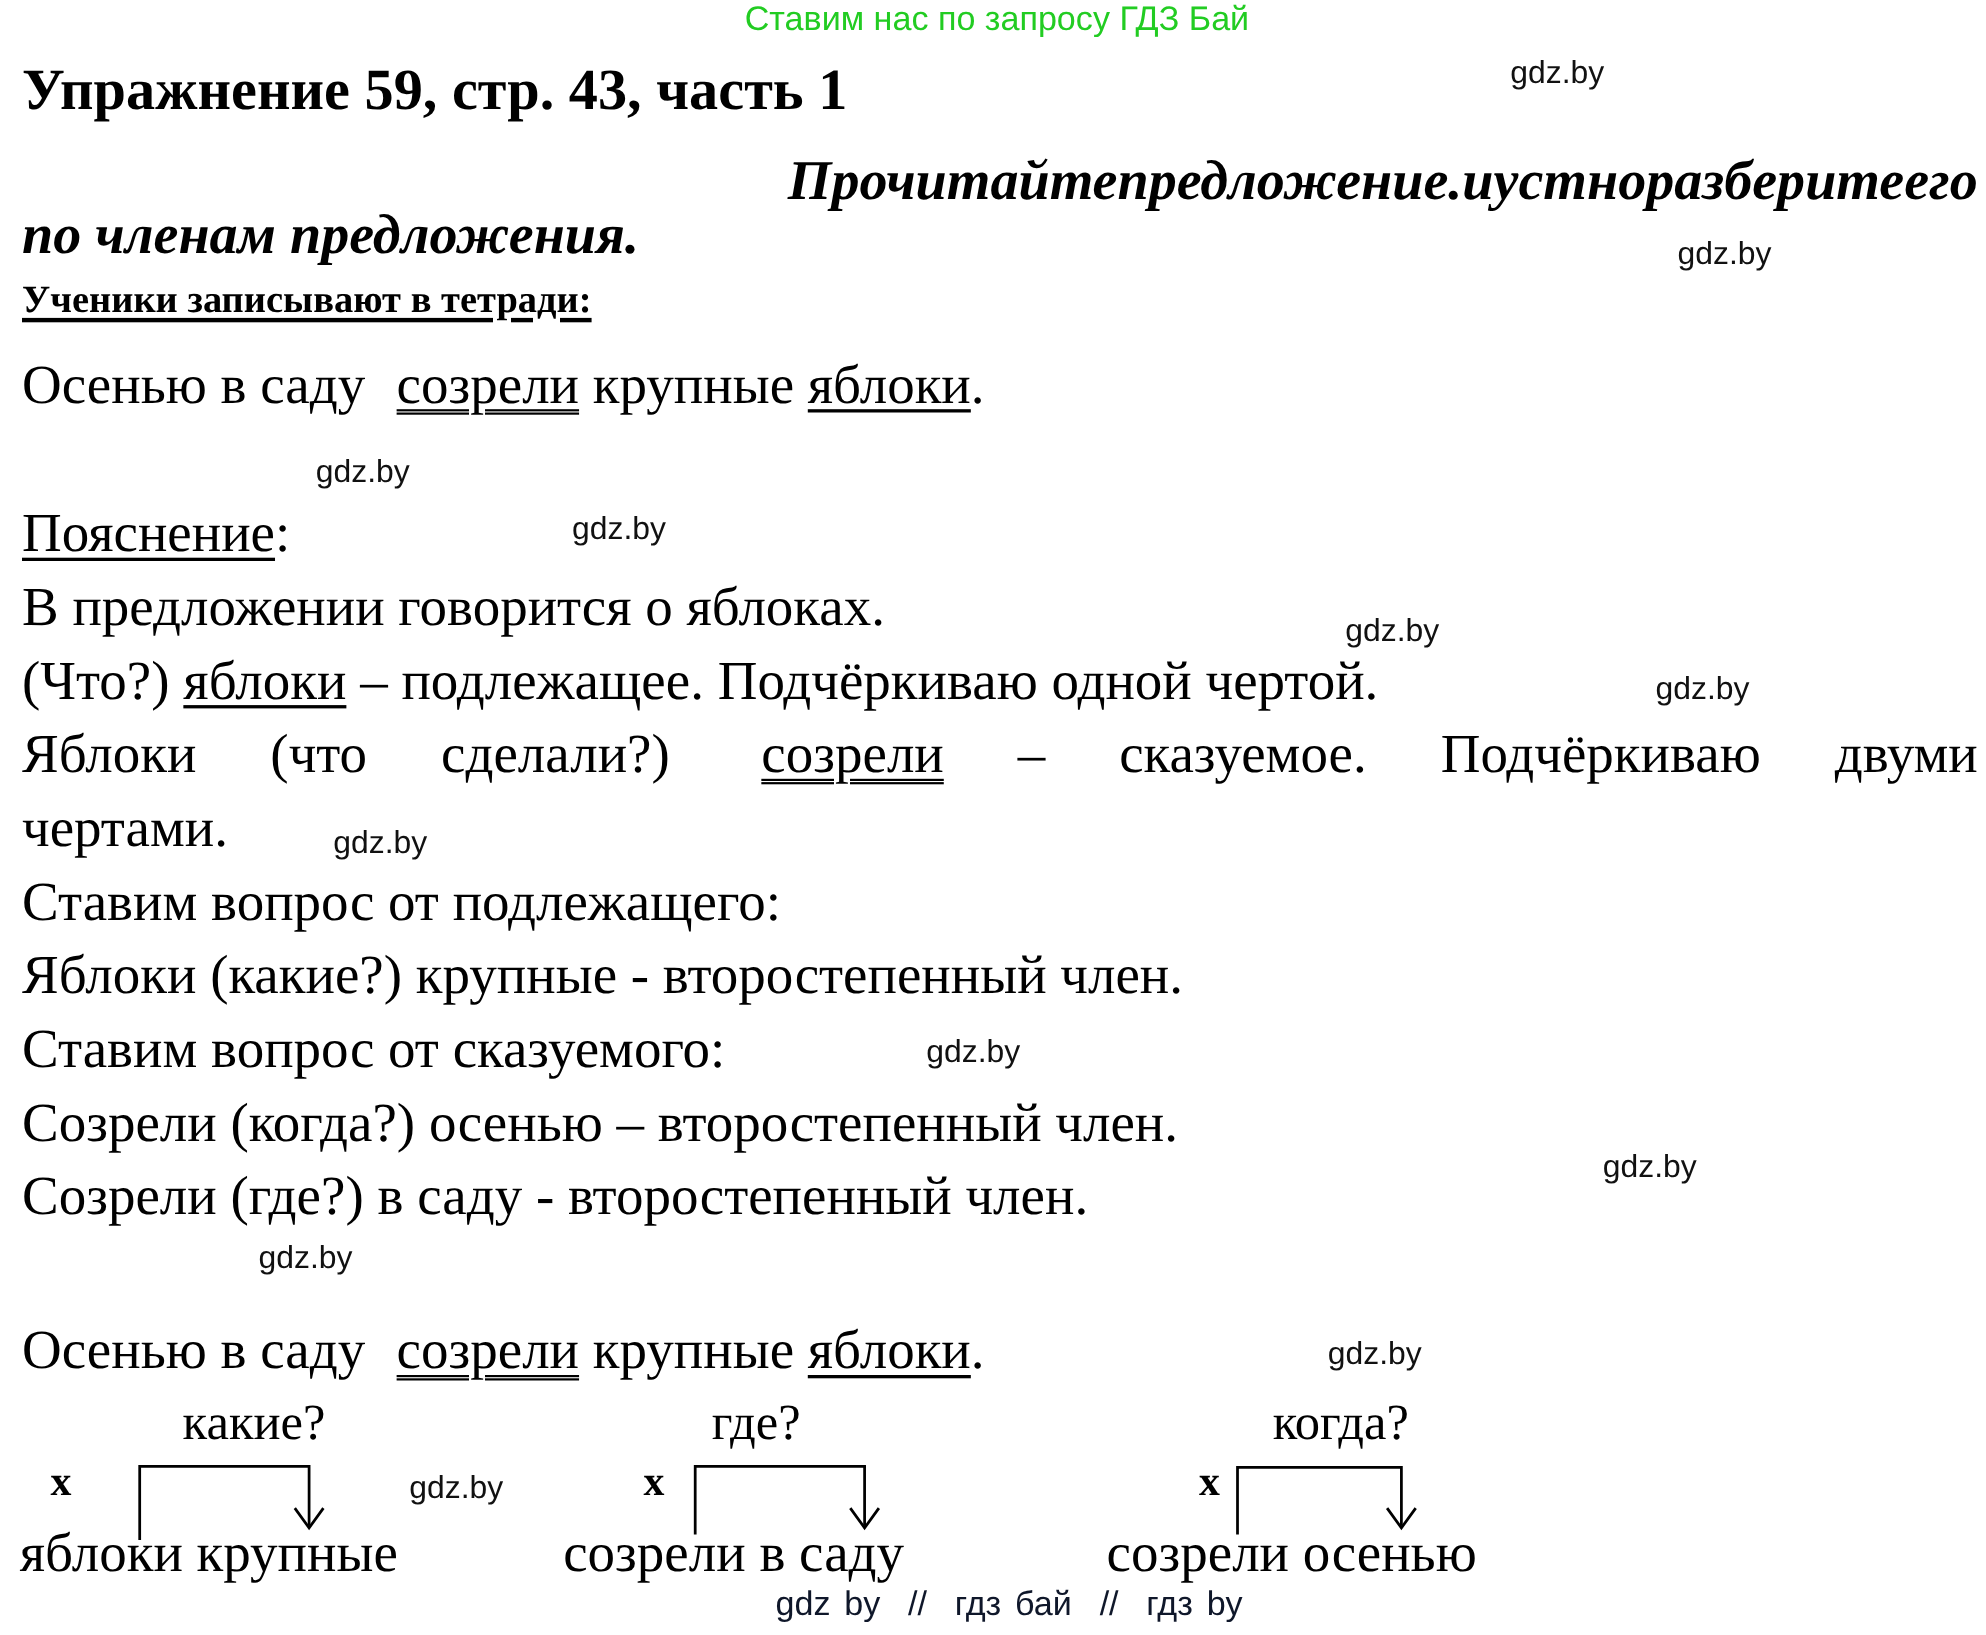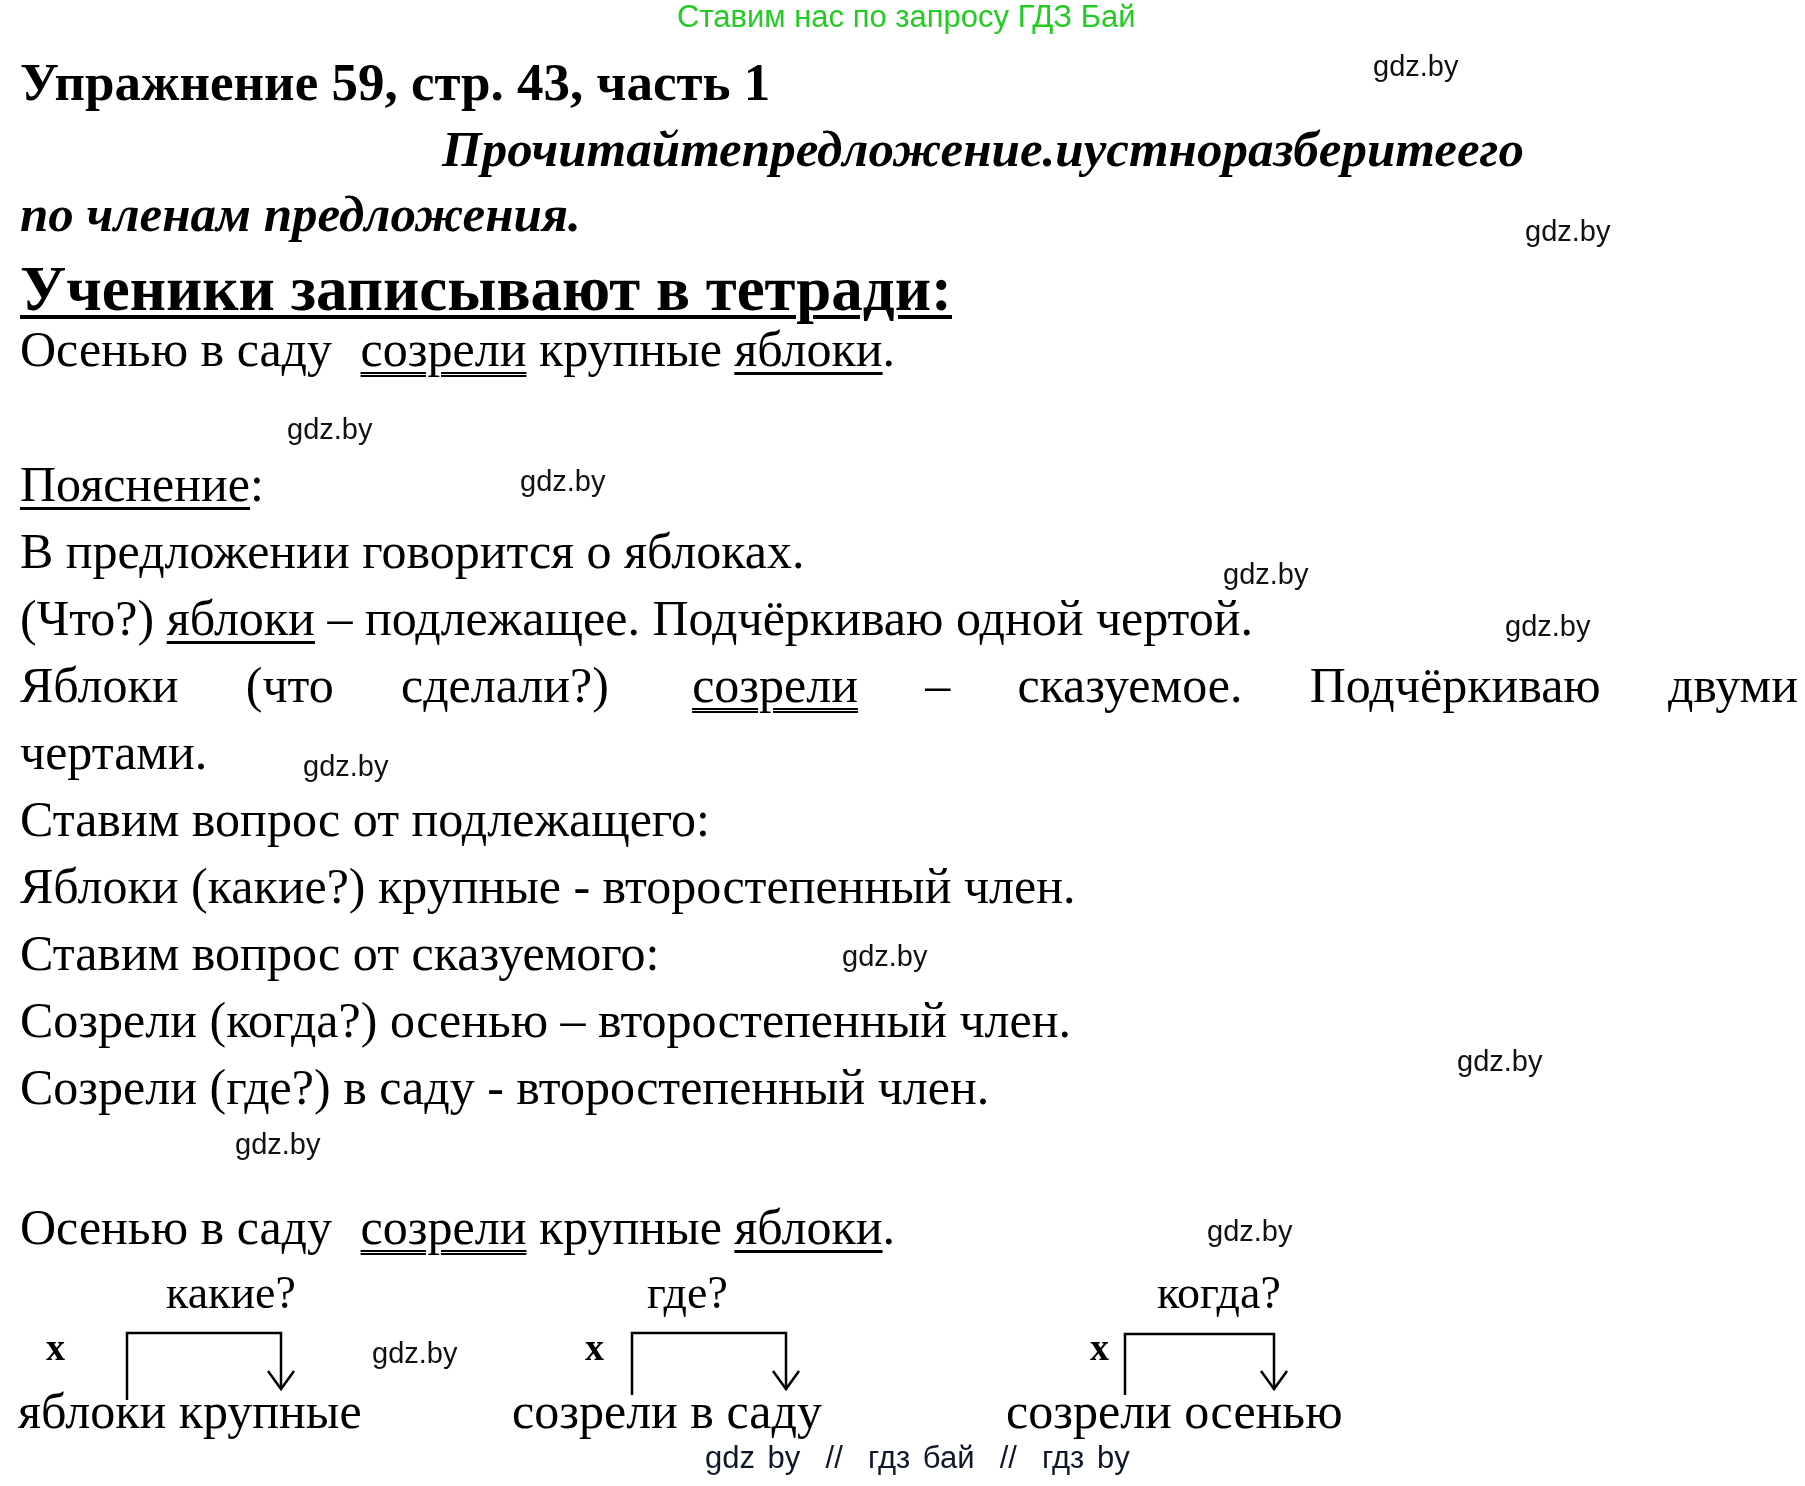--- a/index.html
+++ b/index.html
@@ -2,39 +2,39 @@
 <html><head>
 <meta charset="utf-8">
 <style>
   html, body { margin: 0; padding: 0; background: #ffffff; }
   body { width: 1805px; height: 1486px; position: relative; overflow: hidden; font-family: "Liberation Serif", serif; color: #000; }
   .abs { position: absolute; white-space: nowrap; }
   .banner { color: #22cc22; font-family: "Liberation Sans", sans-serif; font-size: 31px; left: 677px; top: -1px; }
   .wm { font-family: "Liberation Sans", sans-serif; font-size: 29px; color: #111; }
   .title { font-weight: bold; font-size: 53px; left: 20px; top: 52px; }
   .instr { font-weight: bold; font-style: italic; font-size: 51px; }
-  .h2 { font-weight: bold; font-size: 63px; text-decoration: underline; text-decoration-thickness: 4px; text-underline-offset: 5px; text-align: center; }
+  .h2 { font-weight: bold; font-size: 35px; text-decoration: underline; text-decoration-thickness: 4px; text-underline-offset: 5px; text-align: center; }
   .body { font-size: 50px; }
   .u1 { text-decoration: underline; text-decoration-thickness: 3px; text-underline-offset: 6px; }
   .u2 { text-decoration: underline double; text-decoration-thickness: 2px; text-underline-offset: 6px; margin-left: 16px; }
   .just { display: flex; justify-content: space-between; width: 1778px; }
   .footer { color: #0f172a; font-family: "Liberation Sans", sans-serif; font-size: 31px; left: 705px; top: 1440px; word-spacing: 4px; }
   .q { font-size: 46px; }
   .x { font-weight: bold; font-size: 38px; }
   svg.br { position: absolute; overflow: visible; }
 </style>
 </head>
 <body>
 
 <div class="abs banner">Ставим нас по запросу ГДЗ Бай</div>
 
 <div class="abs title">Упражнение 59, стр. 43, часть 1</div>
 <div class="abs wm" style="left:1373px; top:50px;">gdz.by</div>
 
-<div class="abs instr" style="left:168px; top:120px; width:1630px; display:flex; justify-content:center;">
+<div class="abs instr" style="left:168px; top:136px; width:1630px; display:flex; justify-content:flex-end;">
   <span>Прочитайте</span>
   <span>предложение.</span>
   <span>и</span>
   <span>устно</span>
   <span>разберите</span>
   <span>его</span>
 </div>
 <div class="abs instr" style="left:20px; top:185px;">по членам предложения.</div>
 <div class="abs wm" style="left:1525px; top:215px;">gdz.by</div>
 

